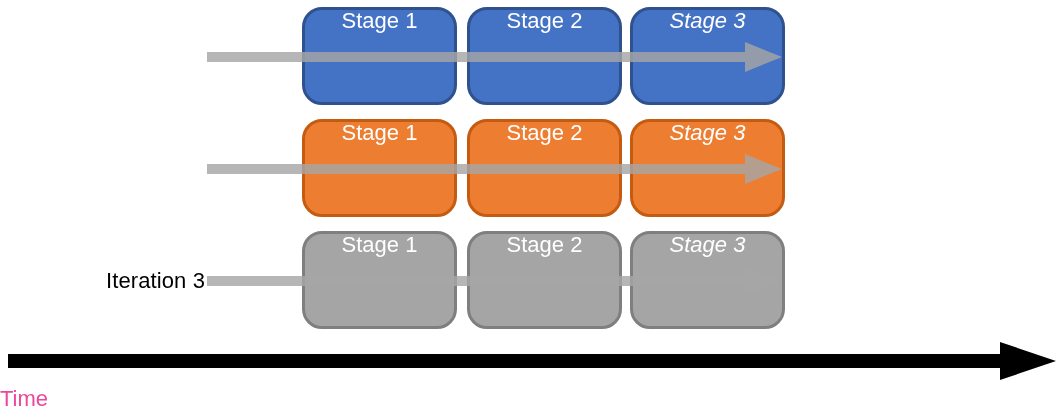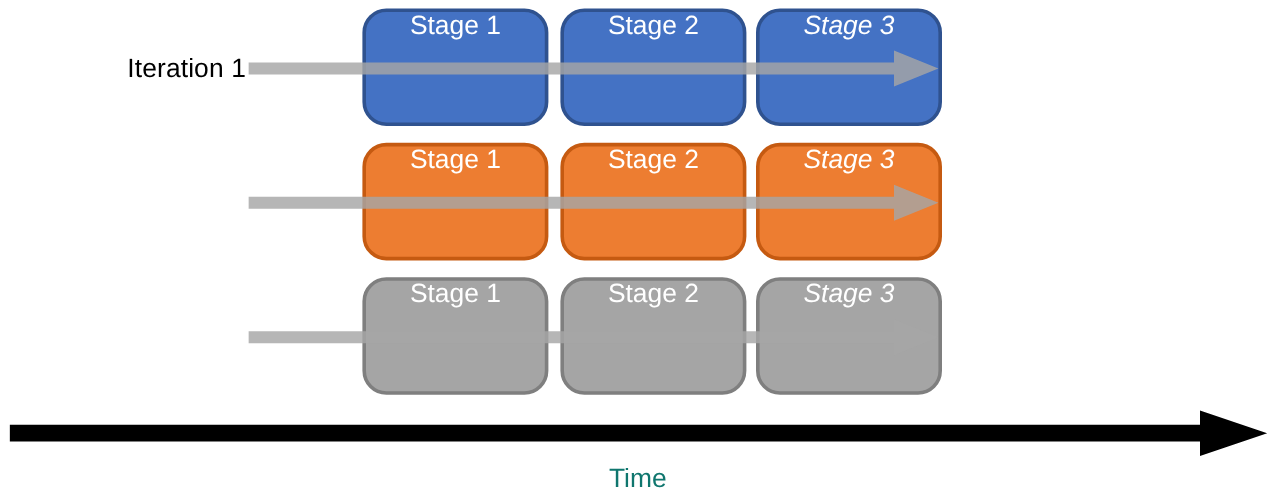--- a/index.html
+++ b/index.html
@@ -87,33 +87,31 @@
     width: 1048px;
     height: 42px;
   }
   .time-axis svg { display: block; width: 100%; height: 100%; }
 
   .time-label {
     position: absolute;
     top: 388px;
     left: 0;
     width: 1063px;
-    text-align: center;
-    color: #0f766e;
+    color: #ec4899;
     font-size: 22px;
     line-height: 1;
   }
 </style>
 </head>
 <body>
 
 <div id="canvas">
 
   <div class="row row-blue" style="top:7px;">
-    <div class="row-label">Iteration 1</div>
 
     <div class="stage col-0">
       <span class="stage-label">Stage 1</span>
     </div>
     <div class="stage col-1">
       <span class="stage-label">Stage 2</span>
     </div>
     <div class="stage col-2">
       <span class="stage-label">Stage 3</span>
     </div>
@@ -142,20 +140,21 @@
     <div class="progress">
       <svg viewBox="0 0 575 32" preserveAspectRatio="none">
         <g fill="#A6A6A6" fill-opacity="0.82">
           <polygon points="0,11 538,11 538,1 575,16 538,31 538,21 0,21"></polygon>
         </g>
       </svg>
     </div>
   </div>
 
   <div class="row row-gray" style="top:231px;">
+    <div class="row-label">Iteration 3</div>
 
     <div class="stage col-0">
       <span class="stage-label">Stage 1</span>
     </div>
     <div class="stage col-1">
       <span class="stage-label">Stage 2</span>
     </div>
     <div class="stage col-2">
       <span class="stage-label">Stage 3</span>
     </div>

